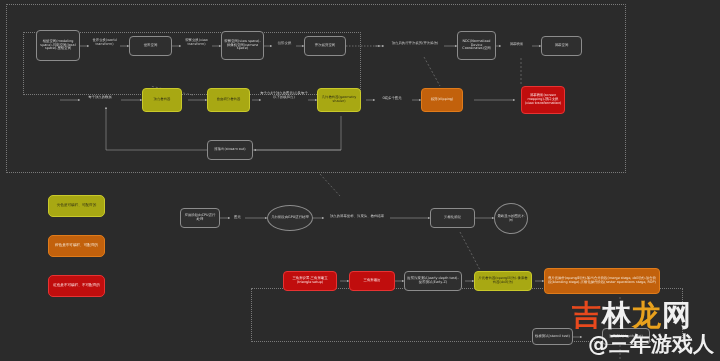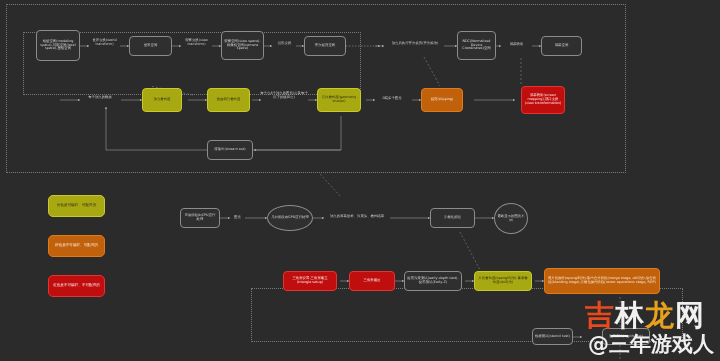--- a/index.html
+++ b/index.html
@@ -179,18 +179,18 @@
 
   <div class="node red" style="left:283px; top:271px; width:54px; height:20px;">三角形设置-三角形建立(triangle setup)</div>
   <div class="node red" style="left:349px; top:271px; width:46px; height:20px;">三角形遍历</div>
   <div class="node plain" style="left:404px; top:271px; width:58px; height:20px;">提前深度测试(early depth test)-提前测试(Early-Z)</div>
   <div class="node olive" style="left:474px; top:271px; width:58px; height:20px;">片元着色器(opengl叫法)-像素着色器(dx叫法)</div>
   <div class="node orange" style="left:544px; top:268px; width:116px; height:26px;">逐片元操作(opengl叫法)-输出合并阶段(merge stage, dx叫法)-混合阶段(blending stage)-光栅化操作阶段(raster operations stage, ROP)</div>
 
   <div class="node plain" style="left:532px; top:328px; width:41px; height:17px;">模板测试(stencil test)</div>
   <div class="node plain" style="left:602px; top:328px; width:48px; height:17px;">深度测试(depth test)</div>
 
-  <div class="watermark wm1" style="left:585px; top:296px;">
+  <div class="watermark wm1" style="left:572px; top:296px;">
     <span class="c1">吉</span><span class="c2">林</span><span class="c3">龙</span><span class="c4">网</span>
   </div>
   <div class="watermark wm2" style="left:588px; top:330px;">@三年游戏人</div>
 
 </div>
 
 </body></html>

